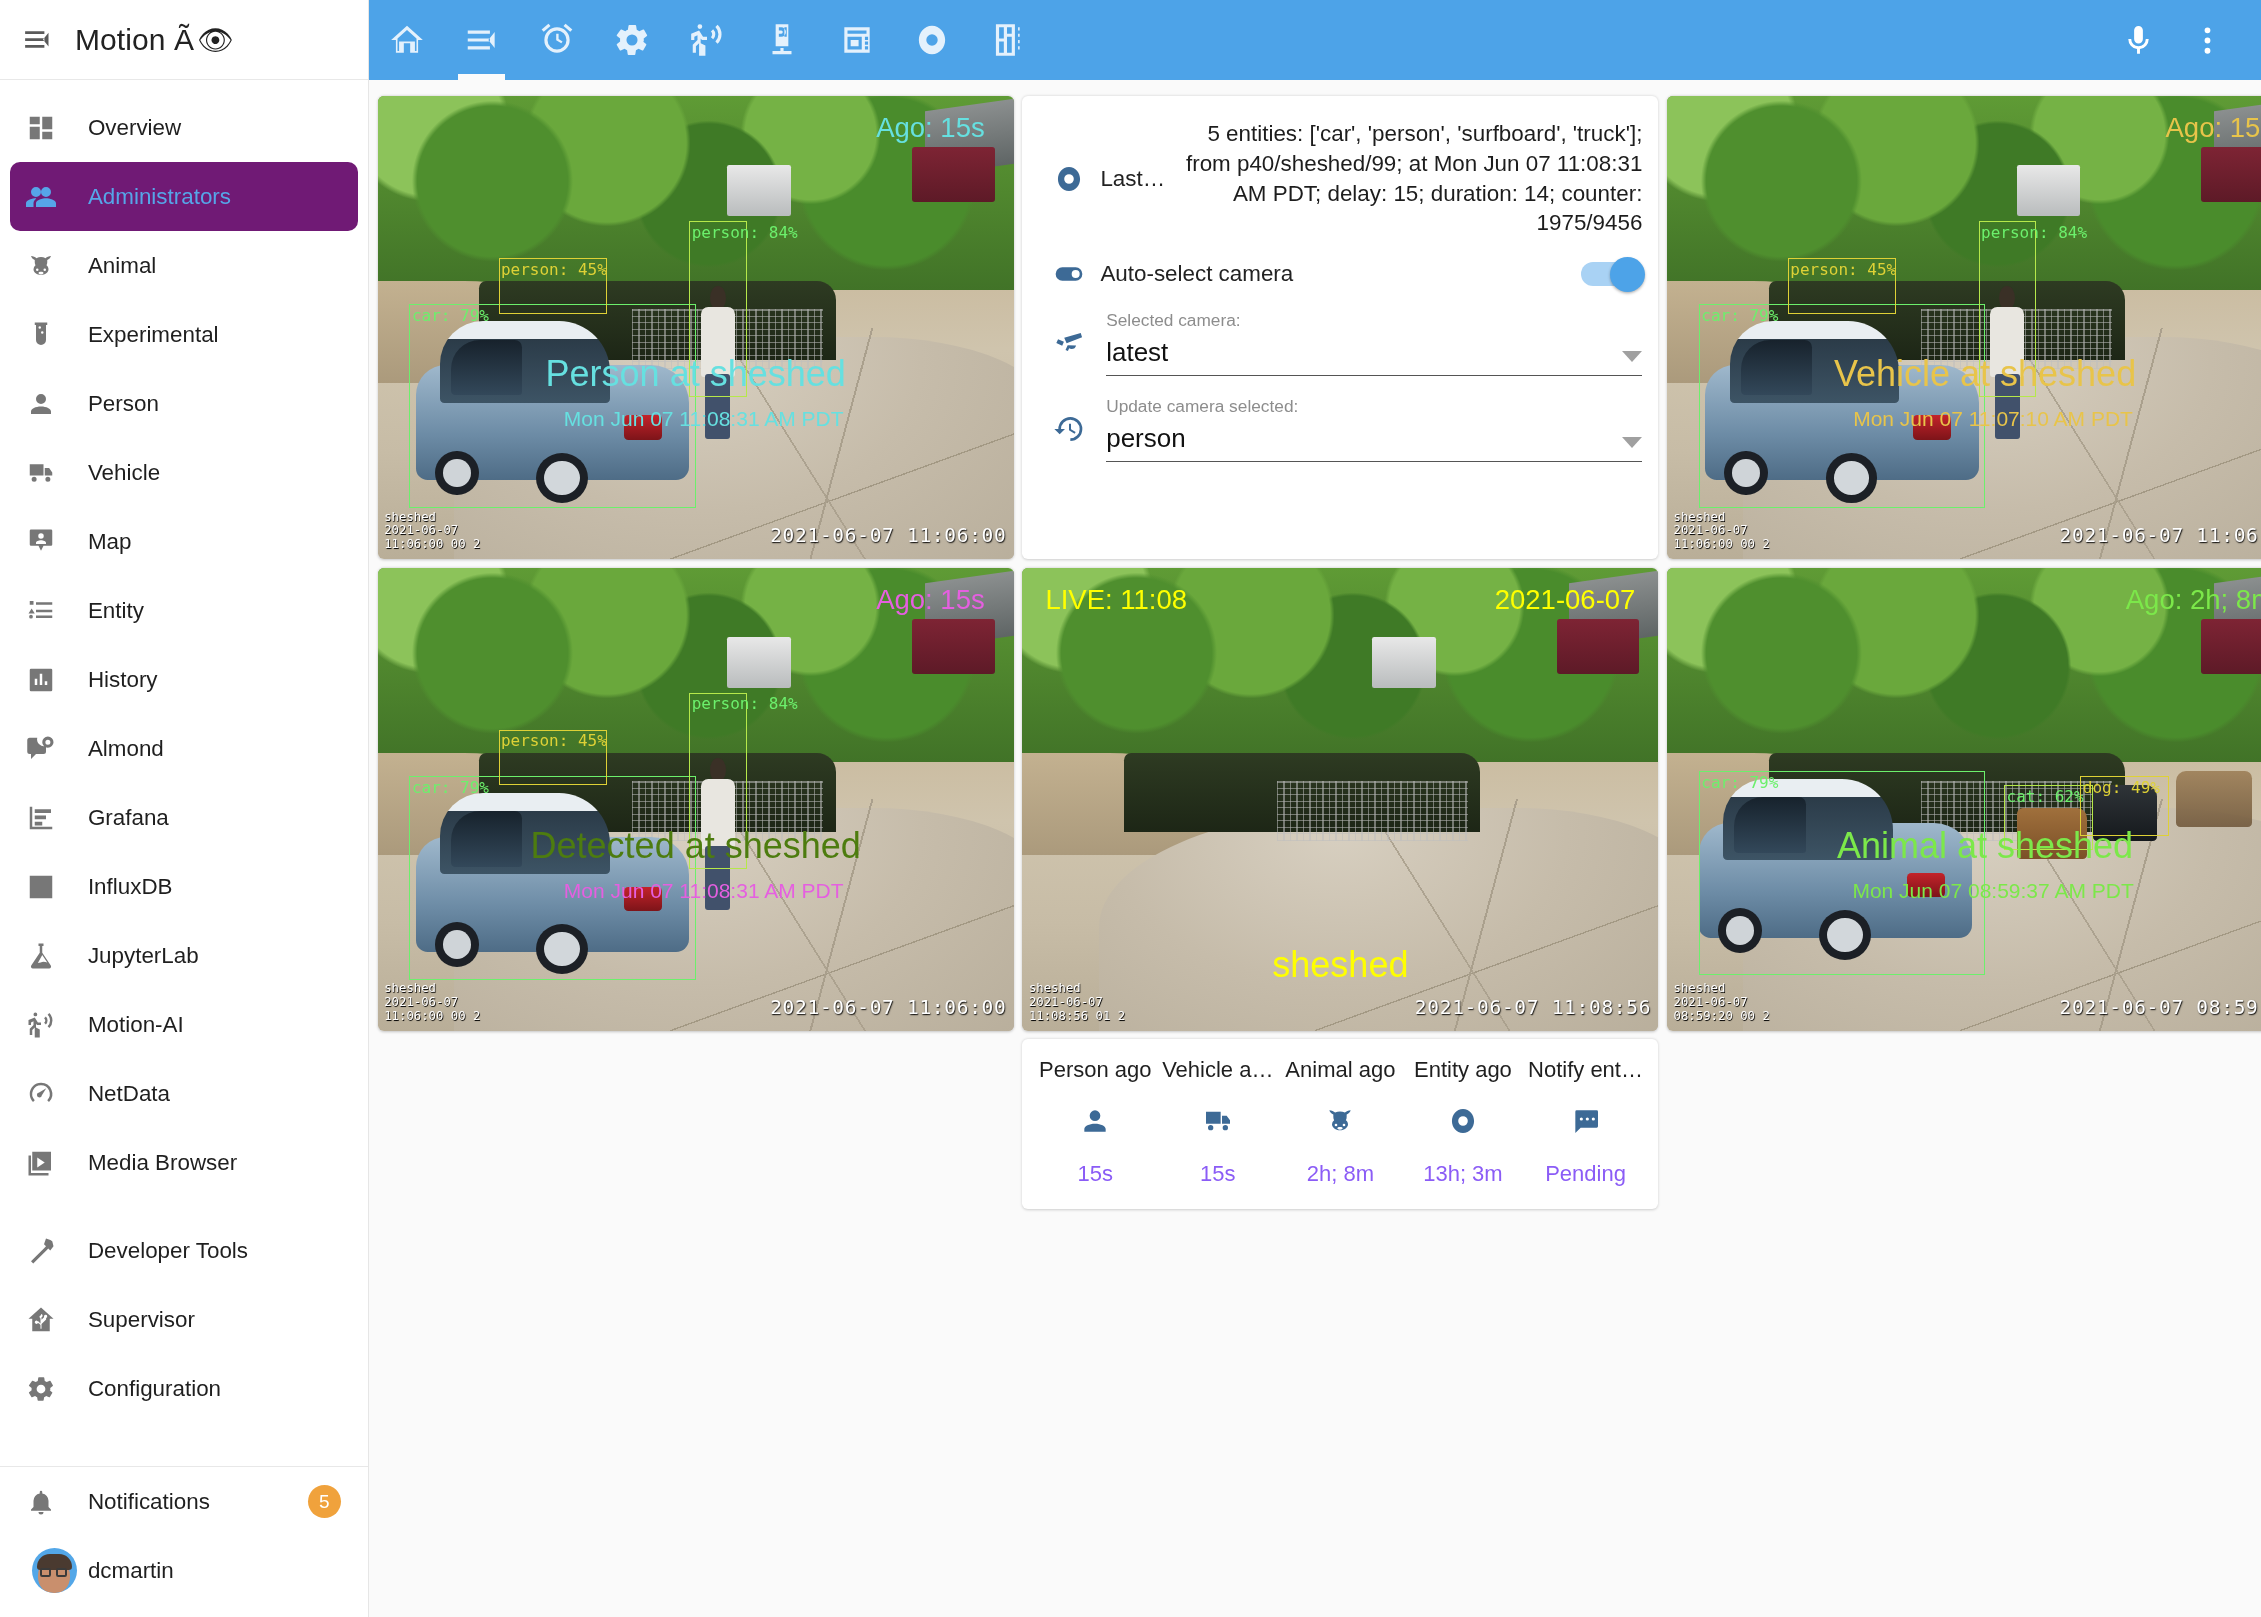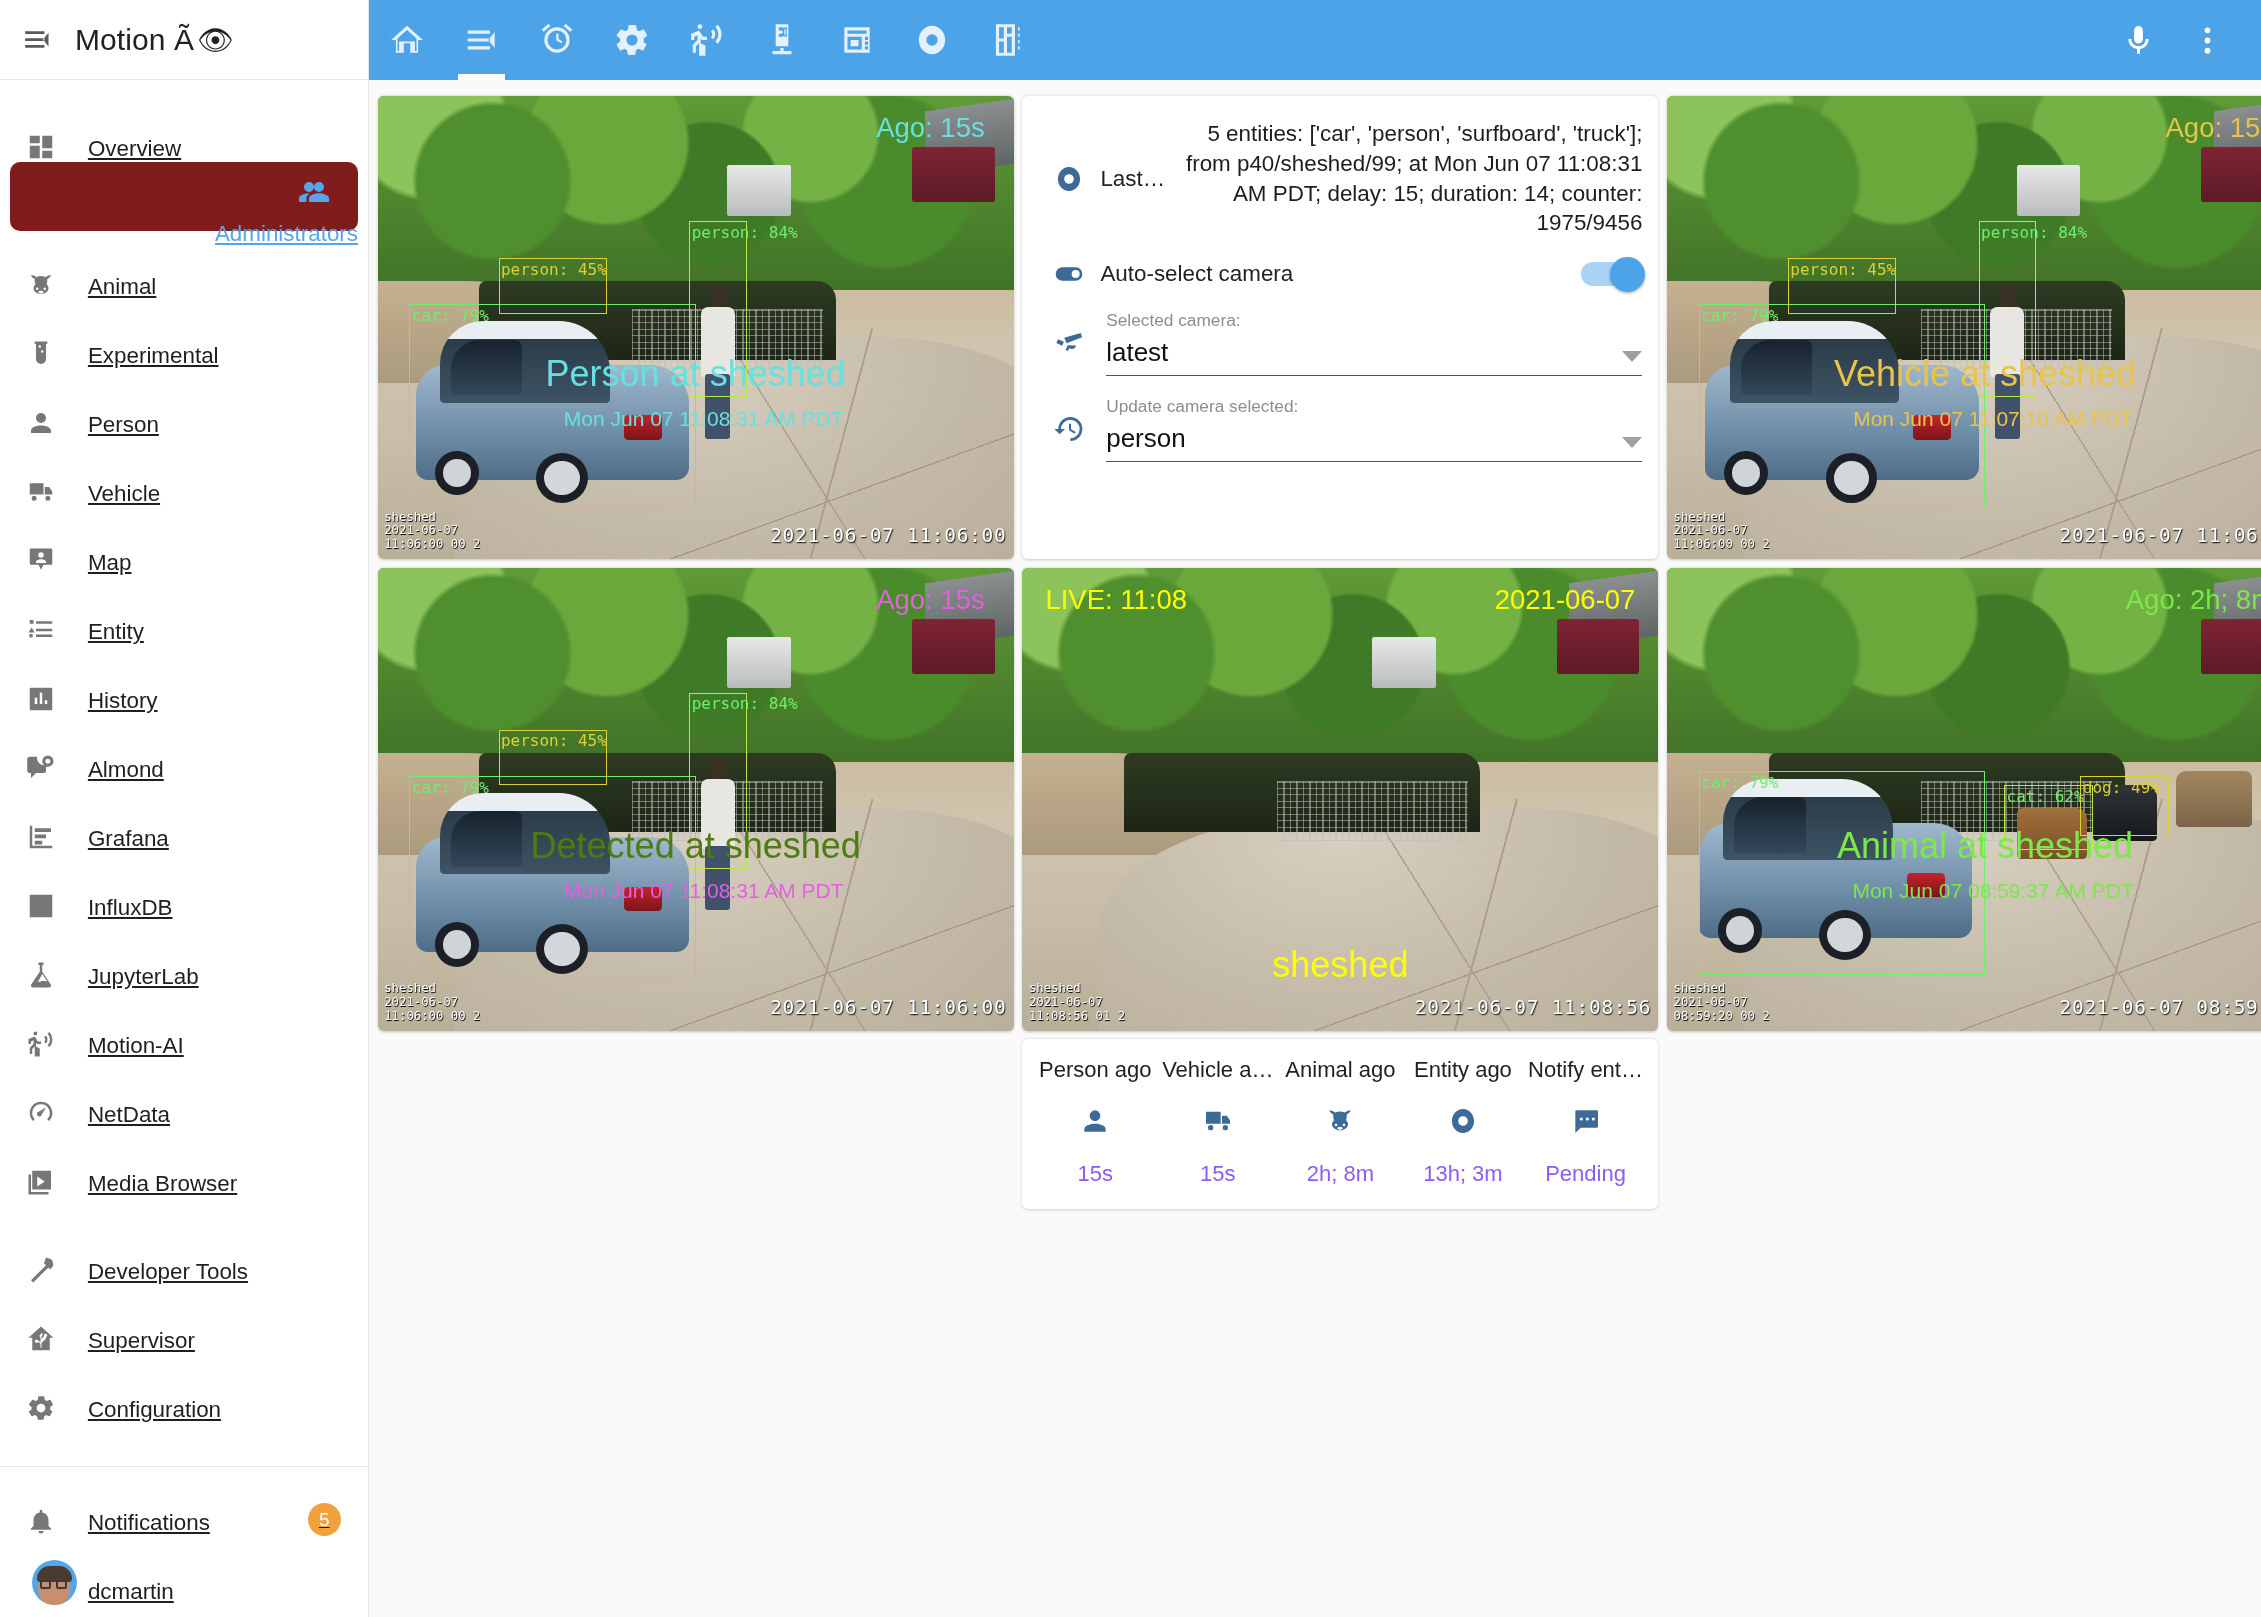--- a/index.html
+++ b/index.html
@@ -21,27 +21,27 @@
   }
   .sb-header {
     height: 80px; display: flex; align-items: center;
     border-bottom: 1.4px solid #e8e8e8; flex: 0 0 80px;
   }
   .sb-burger { width: 75px; display:flex; align-items:center; justify-content:center; }
   .sb-title { font-size: 30px; color: #222; letter-spacing: 0.1px; display:flex; align-items:center; gap:2.9px;}
   .sb-title .eyemoji { font-size: 29px; }
   .sb-scroll { flex: 1 1 auto; padding-top: 13px; overflow: hidden; }
   .sb-item {
-    height: 69px; display: flex; align-items: flex-end;
+    height: 69px; display: flex; align-items: center;
     padding-left: 16px; margin: 0 10px; border-radius: 10px;
-    color: #1f1f1f; font-size: 22.4px; cursor: pointer; text-decoration: underline;
+    color: #1f1f1f; font-size: 22.4px; cursor: pointer;
   }
   .sb-item .ic { width: 59px; flex: 0 0 59px; display:flex; align-items:center; justify-content:flex-start; }
   .sb-item .lbl { padding-left: 2.9px; }
-  .sb-item.active { background: #7f1d1d; color: #56a5e8; flex-direction: column; }
+  .sb-item.active { background: #701a75; color: #56a5e8; }
   .sb-item.active svg { fill: #56a5e8; }
   .sb-item svg { fill: #777777; }
   .sb-gap { height: 19px; }
   .sb-divider { height: 1.4px; background: #e8e8e8; margin: 11.6px 0 0 0; }
   .sb-footer { flex: 0 0 auto; padding-bottom: 13px; }
   .badge {
     margin-left: auto; margin-right: 17.3px;
     width: 33px; height: 33px; border-radius: 50%;
     background: #f0a23c; color: #fff; font-size: 19px;
     display: flex; align-items: center; justify-content: center;

